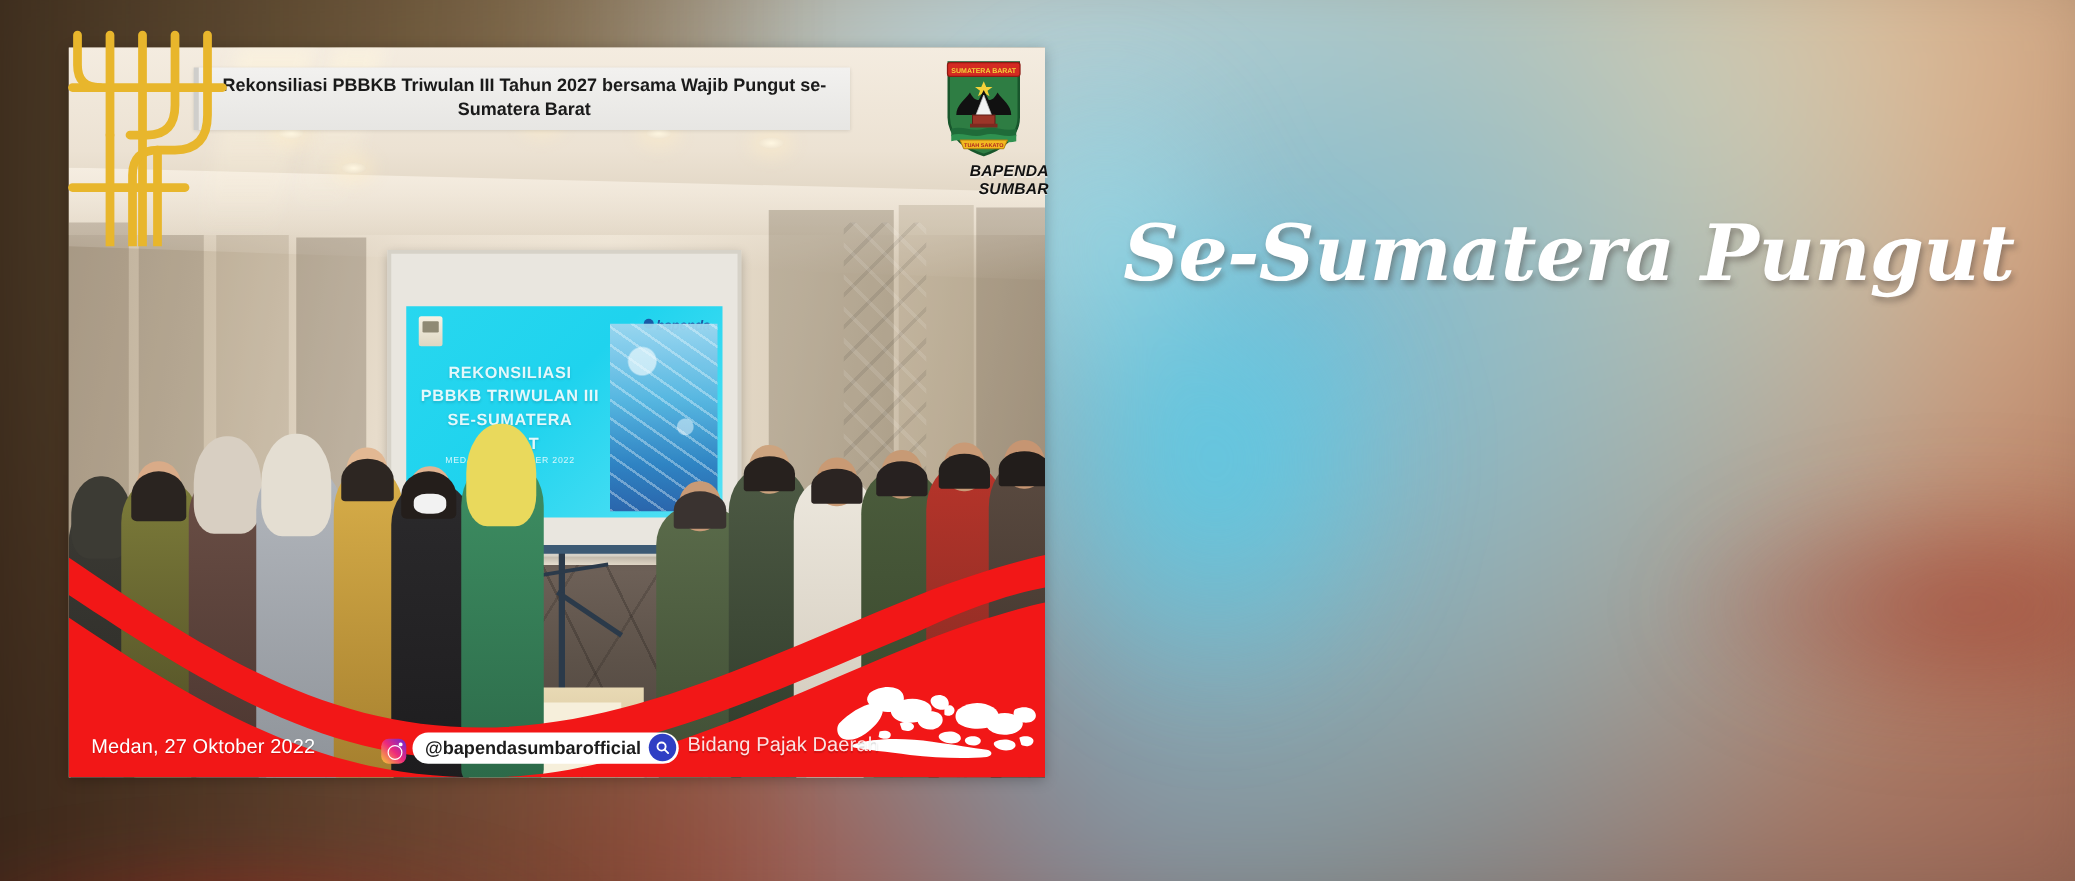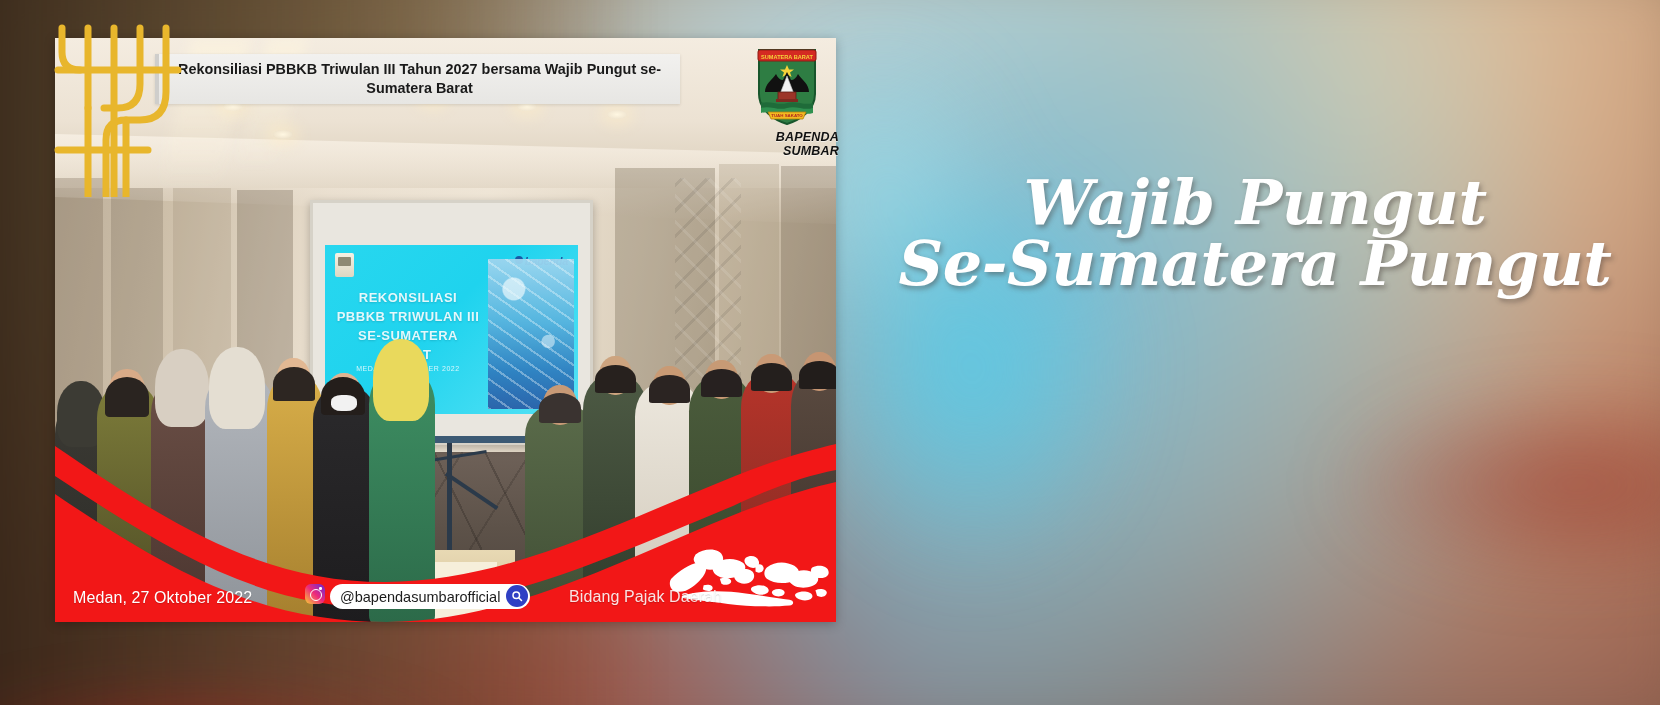--- a/index.html
+++ b/index.html
@@ -147,24 +147,24 @@
 
   
   .wave-wrap{ position:absolute; left:0; bottom:0; width:100%; height:190px; overflow:hidden; }
   .wave-wrap svg{ display:block; width:100%; height:100%; }
 
   .footer-txt{
     position:absolute; color:#fff; font-size:16px; letter-spacing:.1px;
     text-shadow:0 1px 1px rgba(0,0,0,.18);
   }
   #footer-date{ left:18px; bottom:15px; }
-  #footer-dept{ left:514px; bottom:16px; color:rgba(255,255,255,.88); }
+  #footer-dept{ left:495px; bottom:16px; color:rgba(255,255,255,.88); }
   .ig-pill{
     position:absolute; left:250px; bottom:11px; height:27px;
-    display:flex; align-items:flex-start; gap:5px;
+    display:flex; align-items:flex-end; gap:5px;font-weight:bold;
   }
   .ig-glyph{
     width:20px;height:20px;border-radius:6px; flex:none;
     background:linear-gradient(45deg,#f9ce34 0%,#ee2a7b 50%,#6228d7 100%);
     position:relative;
   }
   .ig-glyph:before{content:"";position:absolute;left:5px;top:5px;width:10px;height:10px;
     border:1.7px solid #fff;border-radius:50%;}
   .ig-glyph:after{content:"";position:absolute;right:3px;top:3px;width:2.6px;height:2.6px;
     border-radius:50%;background:#fff;}
@@ -420,15 +420,14 @@
     <text x="31" y="71.4" font-family="'Liberation Sans',sans-serif" font-size="4.4" font-weight="bold" fill="#b1281f" text-anchor="middle">TUAH SAKATO</text>
   </svg>
   <div id="emblem-caption">BAPENDA SUMBAR</div>
 </div>
 
 <div id="title-plate">
   <span>Rekonsiliasi PBBKB Triwulan III  Tahun 2027 bersama Wajib Pungut se-Sumatera Barat</span>
 </div>
 
 <div id="headline">
-  <div>Wajib Pungut</div>
   <div>Se-Sumatera Pungut</div>
 </div>
 
 </body></html>

